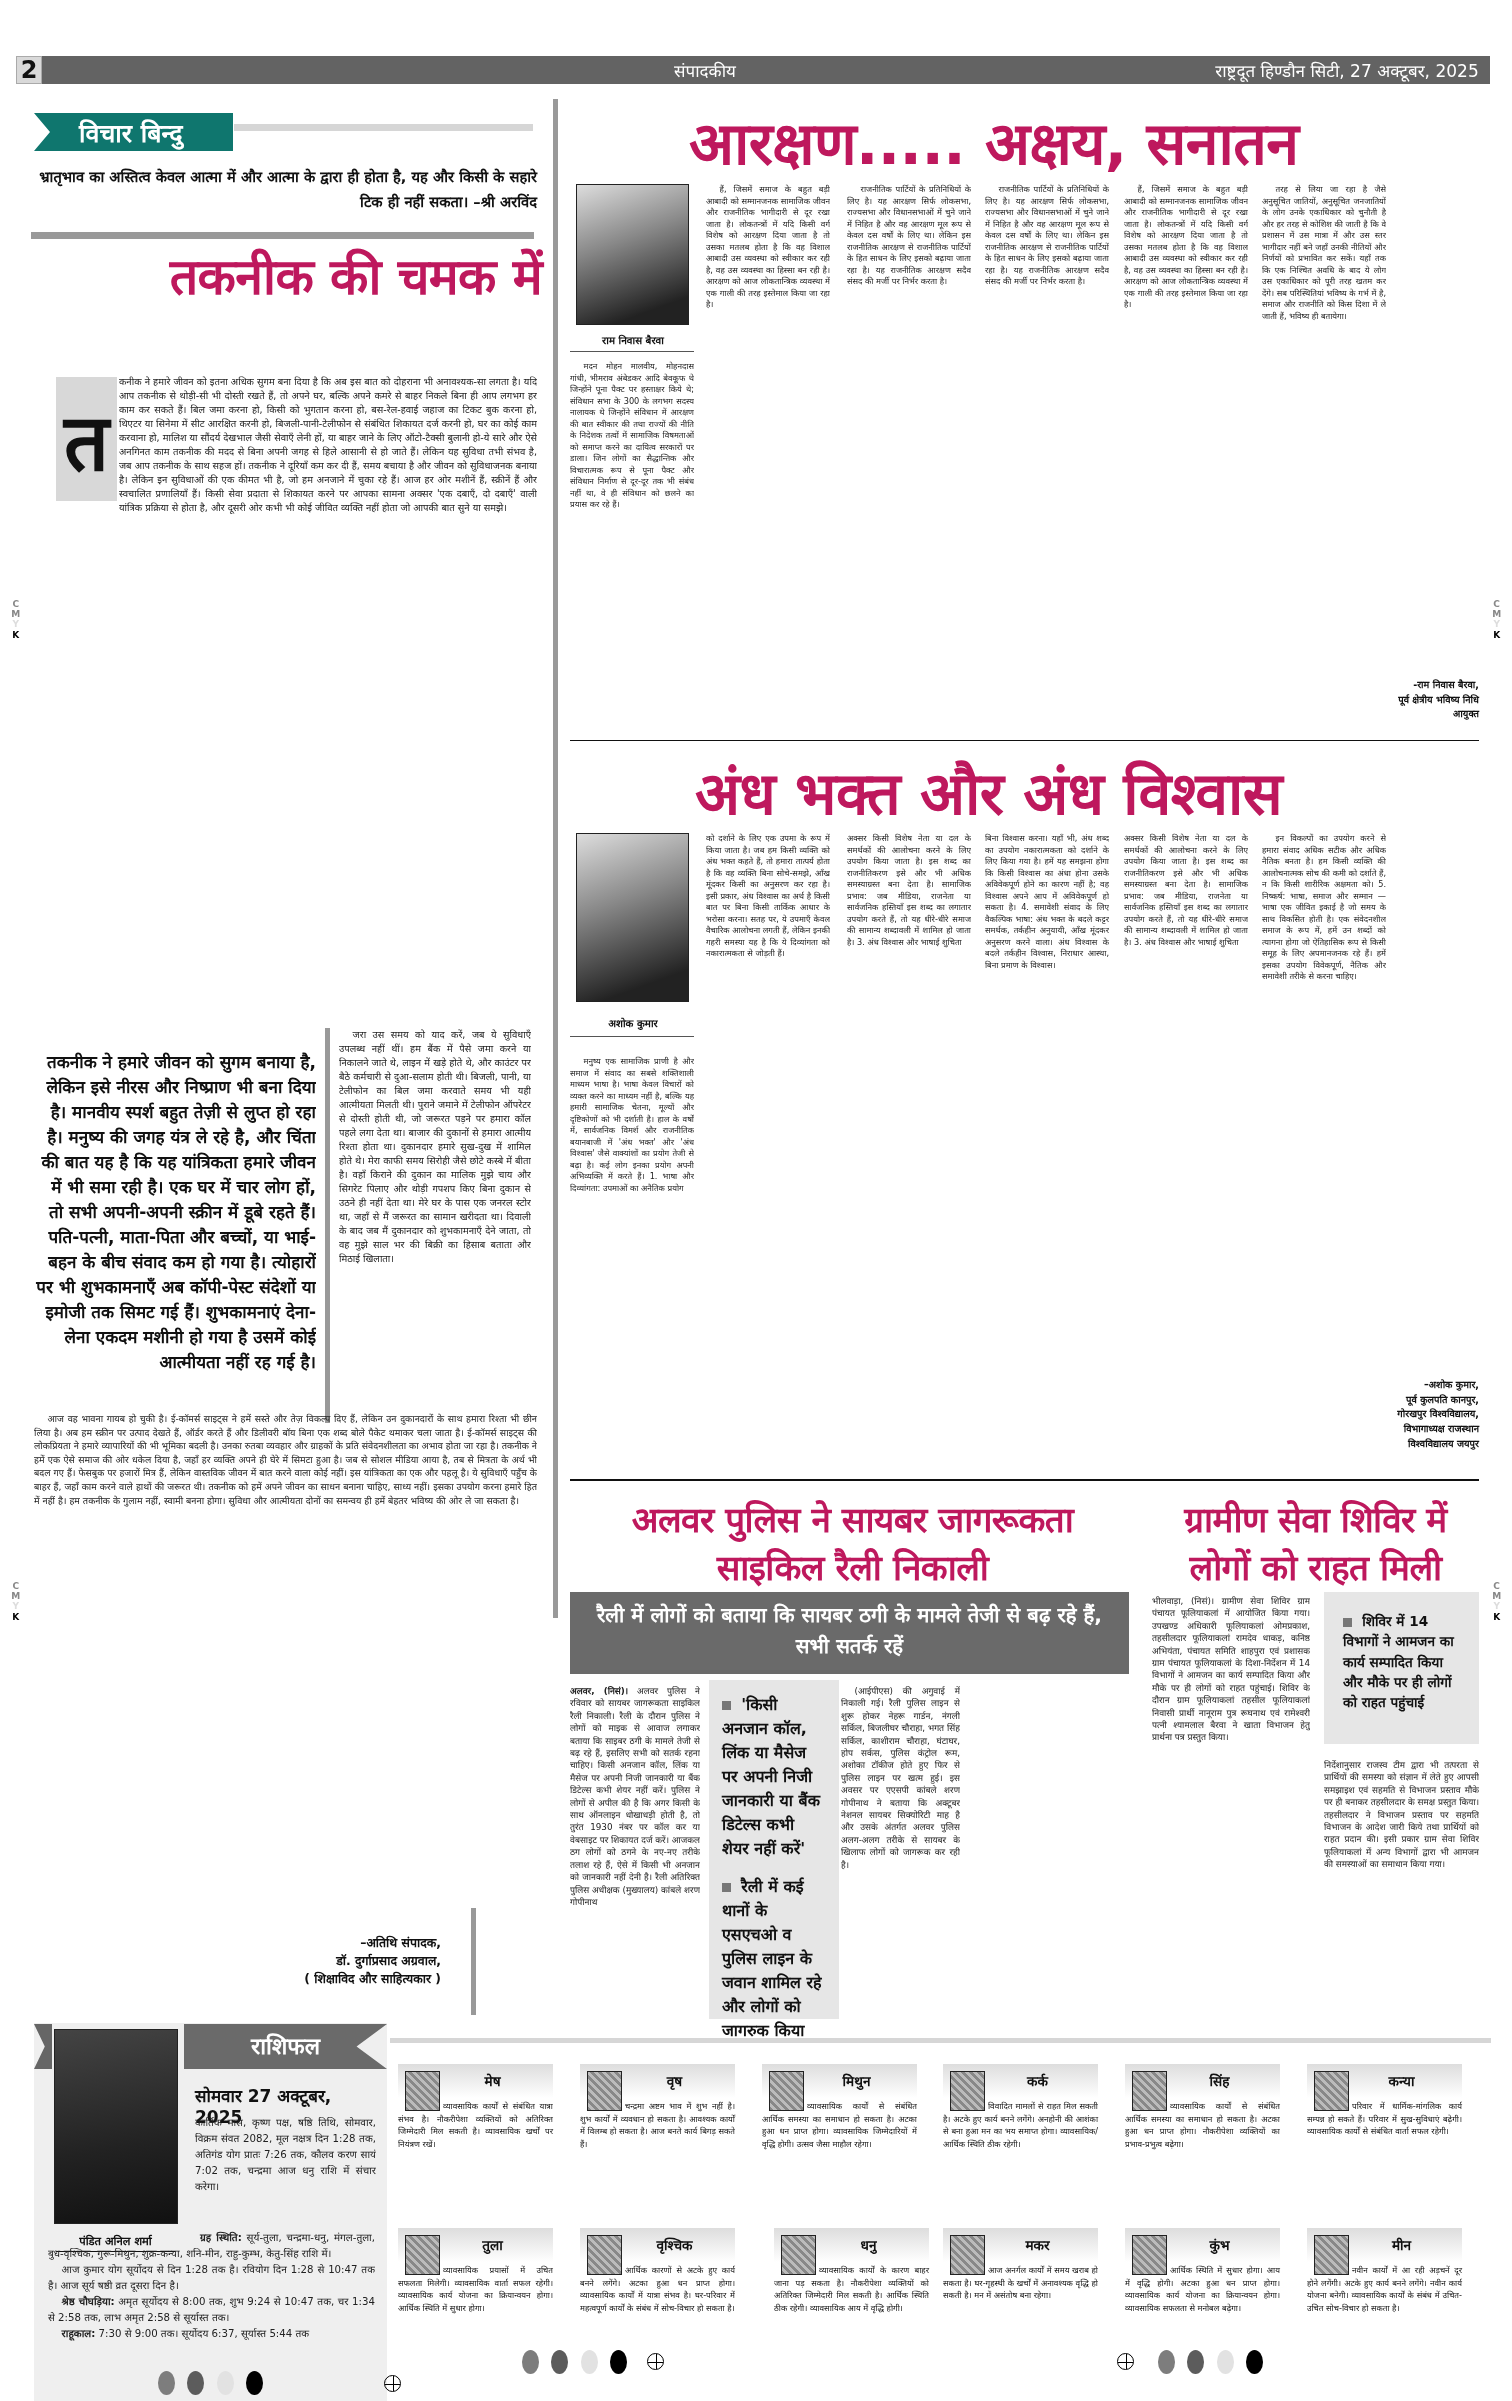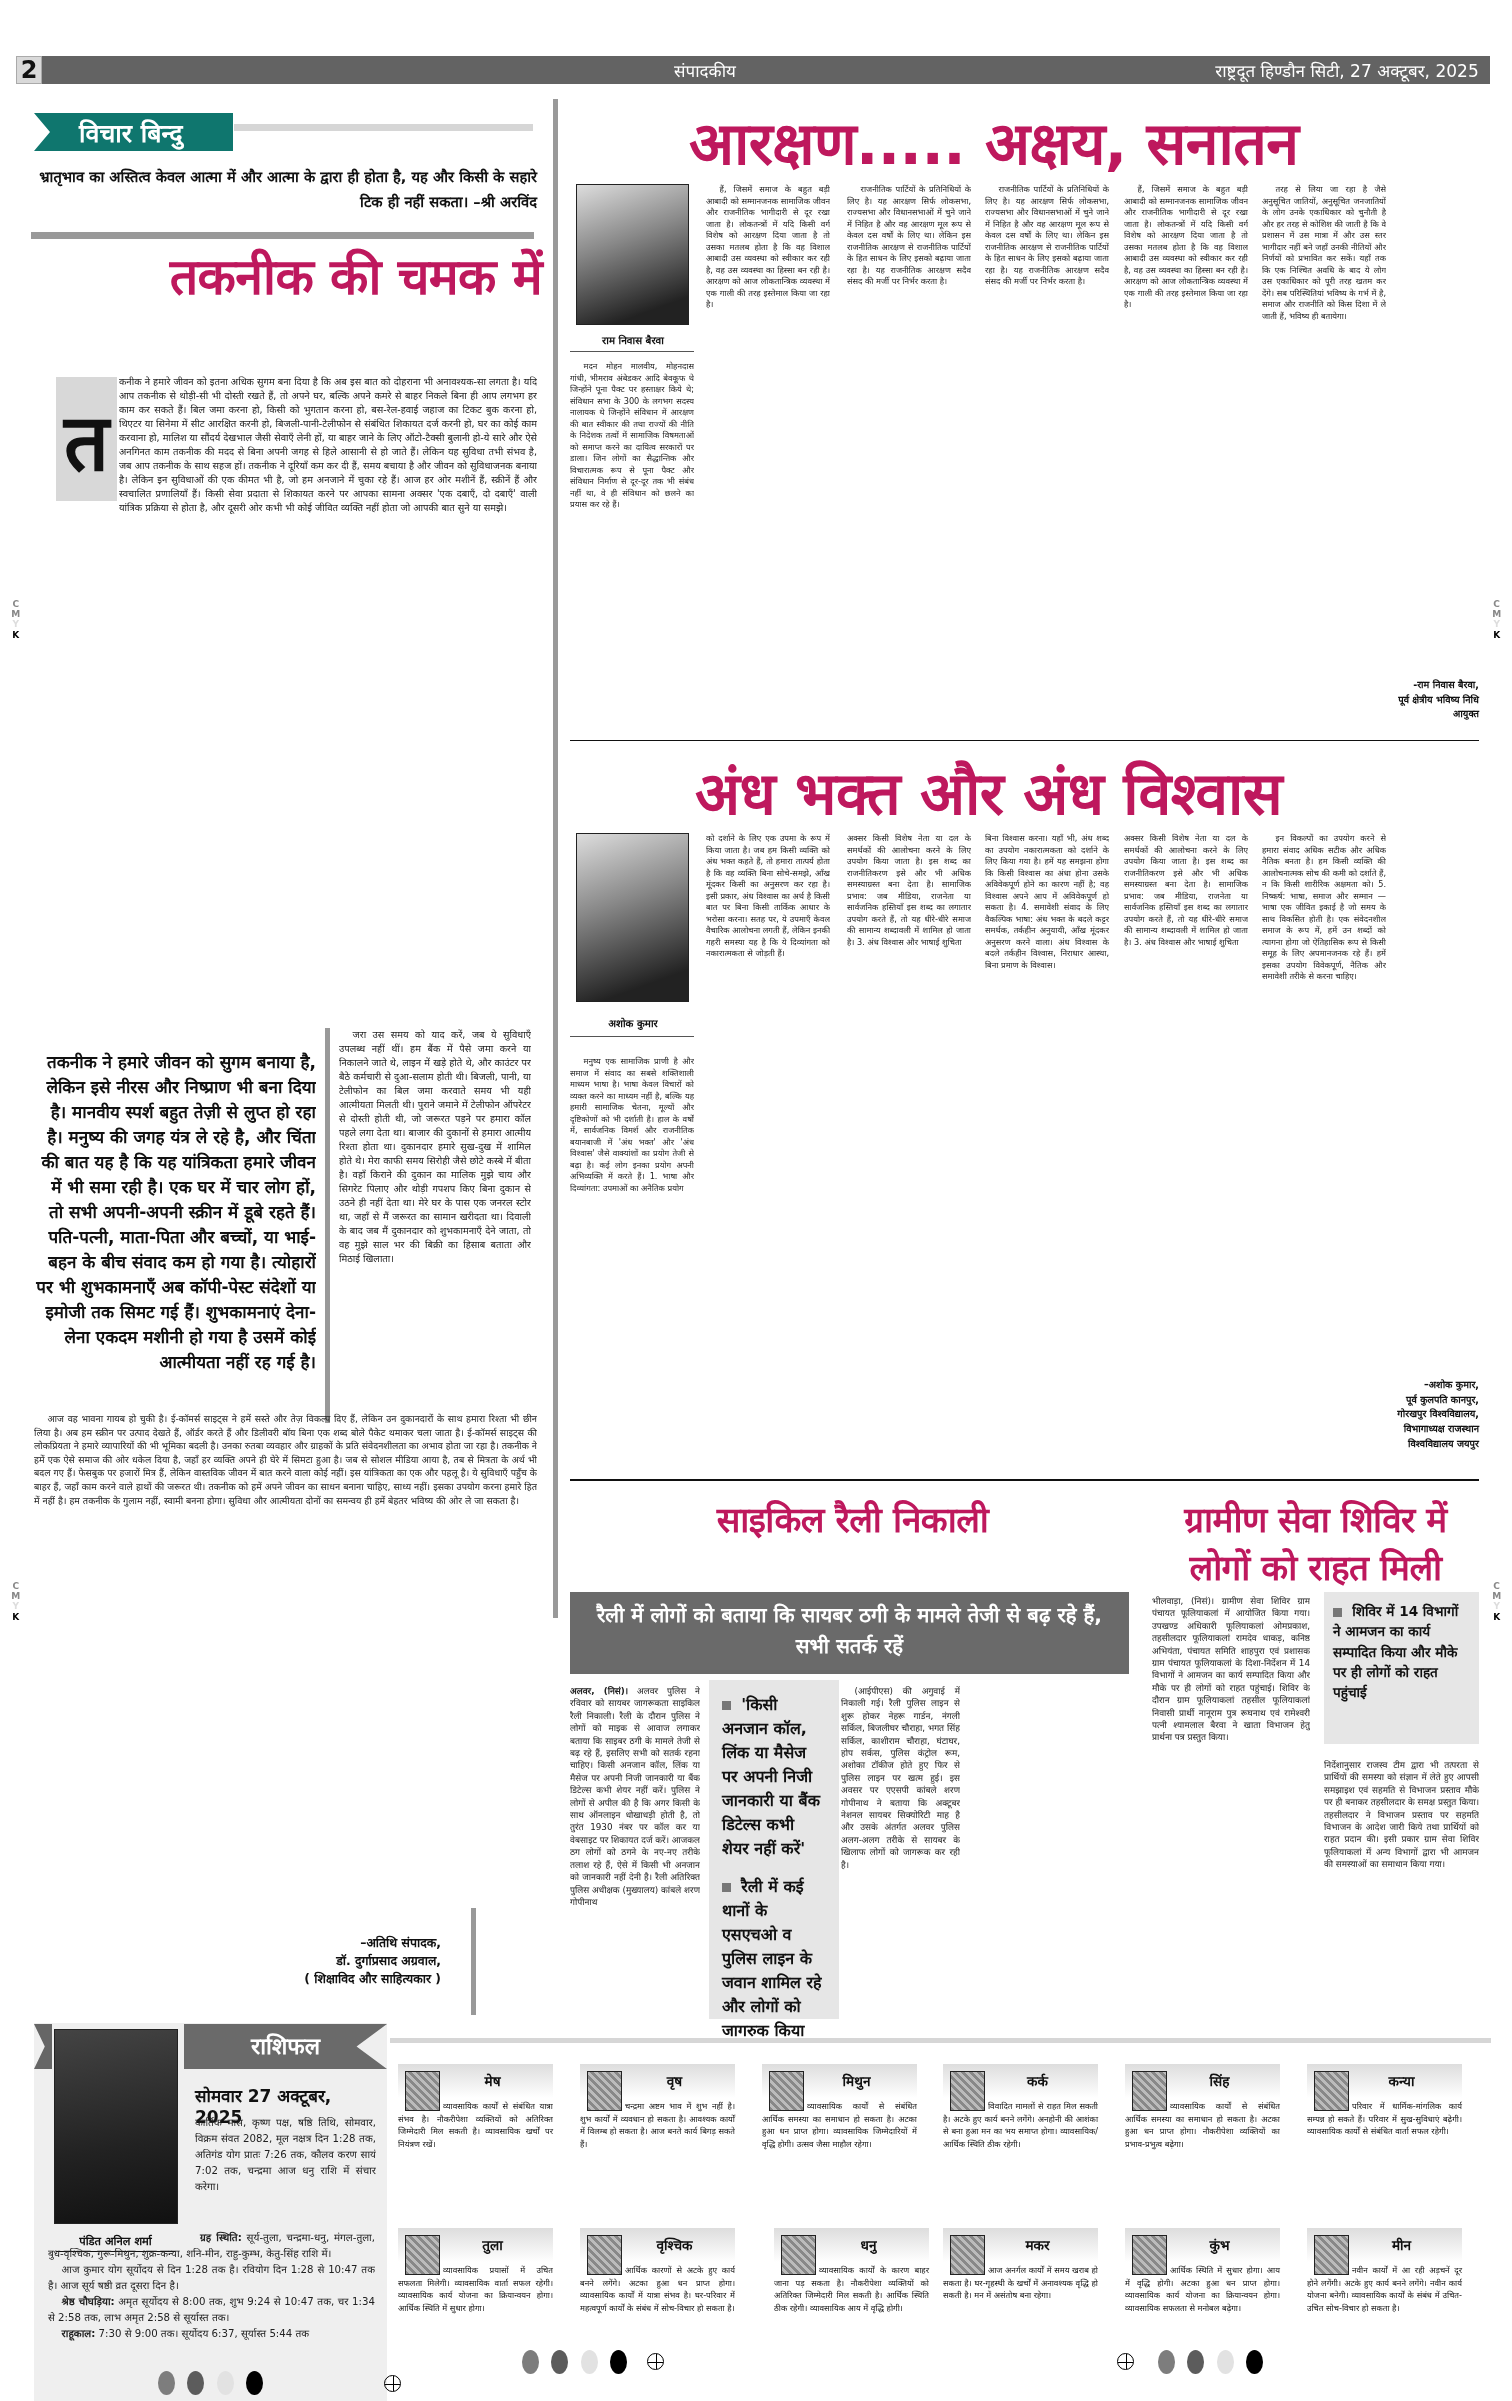--- a/index.html
+++ b/index.html
@@ -130,20 +130,21 @@
 <div class="abs byline" style="left:1270px;top:1378px;width:209px;font-size:9.6px;line-height:14.7px">
   <div>–अशोक कुमार,</div>
   <div>पूर्व कुलपति कानपुर,</div>
   <div>गोरखपुर विश्वविद्यालय,</div>
   <div>विभागाध्यक्ष राजस्थान</div>
   <div>विश्वविद्यालय जयपुर</div>
 </div>
 <div class="abs" style="left:570px;top:1479px;width:909px;height:1.7px;background:#111"></div>
 
 <div class="abs big-title" style="left:570px;top:1496px;width:565px;text-align:center;font-size:35px;line-height:48px">
+  <div>अलवर पुलिस ने सायबर जागरूकता</div>
   <div>साइकिल रैली निकाली</div>
 </div>
 <div class="abs greybox" style="left:570px;top:1592px;width:559px;height:82px;font-size:20.3px;line-height:30.5px;text-align:center;padding:8px 11.3px">रैली में लोगों को बताया कि सायबर ठगी के मामले तेजी से बढ़ रहे हैं, सभी सतर्क रहें</div>
 <div class="abs col-text" style="left:570px;top:1685px;width:130px;height:638px;font-size:8.8px;line-height:12.4px">
   <p style="text-indent:0"><b>अलवर, (निसं)।</b> <span>अलवर पुलिस ने रविवार को सायबर जागरूकता साइकिल रैली निकाली। रैली के दौरान पुलिस ने लोगों को माइक से आवाज लगाकर बताया कि साइबर ठगी के मामले तेजी से बढ़ रहे हैं, इसलिए सभी को सतर्क रहना चाहिए। किसी अनजान कॉल, लिंक या मैसेज पर अपनी निजी जानकारी या बैंक डिटेल्स कभी शेयर नहीं करें। पुलिस ने लोगों से अपील की है कि अगर किसी के साथ ऑनलाइन धोखाधड़ी होती है, तो तुरंत 1930 नंबर पर कॉल कर या वेबसाइट पर शिकायत दर्ज करें। आजकल ठग लोगों को ठगने के नए-नए तरीके तलाश रहे हैं, ऐसे में किसी भी अनजान को जानकारी नहीं देनी है। रैली अतिरिक्त पुलिस अधीक्षक (मुख्यालय) कांबले शरण गोपीनाथ</span></p>
 </div>
 <div class="abs sidebox" style="left:709px;top:1680px;width:130px;height:339px;padding:13px">
   <div class="bullet" style="margin-bottom:13.6px">'किसी अनजान कॉल, लिंक या मैसेज पर अपनी निजी जानकारी या बैंक डिटेल्स कभी शेयर नहीं करें'</div>
   <div class="bullet">रैली में कई थानों के एसएचओ व पुलिस लाइन के जवान शामिल रहे और लोगों को जागरुक किया</div>
 </div>
@@ -151,21 +152,21 @@
     <p>(आईपीएस) की अगुवाई में निकाली गई। रैली पुलिस लाइन से शुरू होकर नेहरू गार्डन, नंगली सर्किल, बिजलीघर चौराहा, भगत सिंह सर्किल, काशीराम चौराहा, घंटाघर, होप सर्कस, पुलिस कंट्रोल रूम, अशोका टॉकीज होते हुए फिर से पुलिस लाइन पर खत्म हुई। इस अवसर पर एएसपी कांबले शरण गोपीनाथ ने बताया कि अक्टूबर नेशनल सायबर सिक्योरिटी माह है और उसके अंतर्गत अलवर पुलिस अलग-अलग तरीके से सायबर के खिलाफ लोगों को जागरूक कर रही है।</p>
   </div>
 
 <div class="abs big-title" style="left:1146px;top:1496px;width:339px;text-align:center;font-size:35px;line-height:48px">
   <div>ग्रामीण सेवा शिविर में</div>
   <div>लोगों को राहत मिली</div>
 </div>
 <div class="abs col-text" style="left:1152px;top:1595px;width:158px;height:728px;font-size:8.8px;line-height:12.4px">
     <p style="text-indent:0">भीलवाड़ा, (निसं)। ग्रामीण सेवा शिविर ग्राम पंचायत फूलियाकलां में आयोजित किया गया। उपखण्ड अधिकारी फूलियाकलां ओमप्रकाश, तहसीलदार फूलियाकलां रामदेव धाकड़, कनिष्ठ अभियंता, पंचायत समिति शाहपुरा एवं प्रशासक ग्राम पंचायत फूलियाकलां के दिशा-निर्देशन में 14 विभागों ने आमजन का कार्य सम्पादित किया और मौके पर ही लोगों को राहत पहुंचाई। शिविर के दौरान ग्राम फूलियाकलां तहसील फूलियाकलां निवासी प्रार्थी नानूराम पुत्र रूघनाथ एवं रामेश्वरी पत्नी श्यामलाल बैरवा ने खाता विभाजन हेतु प्रार्थना पत्र प्रस्तुत किया।</p>
   </div>
-<div class="abs sidebox" style="left:1324px;top:1592px;width:155px;height:152px;padding:9px;font-size:13.6px;line-height:20.3px">
+<div class="abs sidebox" style="left:1324px;top:1592px;width:155px;height:152px;padding:19px;font-size:13.6px;line-height:20.3px">
   <div class="bullet">शिविर में 14 विभागों ने आमजन का कार्य सम्पादित किया और मौके पर ही लोगों को राहत पहुंचाई</div>
 </div>
 <div class="abs col-text" style="left:1324px;top:1759px;width:155px;height:565px;font-size:8.8px;line-height:12.4px">
     <p style="text-indent:0">निर्देशानुसार राजस्व टीम द्वारा भी तत्परता से प्रार्थियों की समस्या को संज्ञान में लेते हुए आपसी समझाइश एवं सहमति से विभाजन प्रस्ताव मौके पर ही बनाकर तहसीलदार के समक्ष प्रस्तुत किया। तहसीलदार ने विभाजन प्रस्ताव पर सहमति विभाजन के आदेश जारी किये तथा प्रार्थियों को राहत प्रदान की। इसी प्रकार ग्राम सेवा शिविर फूलियाकलां में अन्य विभागों द्वारा भी आमजन की समस्याओं का समाधान किया गया।</p>
   </div>
 
 <div class="abs" style="left:34px;top:2023px;width:353px;height:423px;background:#efefef"></div>
 <div class="abs" style="left:34px;top:2024px;width:18px;height:45px;background:#666;clip-path:polygon(0 0,100% 0,100% 100%,0 100%,60% 50%)"></div>
 <div class="abs greybox" style="left:184px;top:2024px;width:203px;height:45px;font-size:22.6px;line-height:45px;text-align:center;clip-path:polygon(0 0,100% 0,85% 50%,100% 100%,0 100%)">राशिफल</div>
 <div class="abs photo" style="left:54px;top:2029px;width:124px;height:195px;background:linear-gradient(170deg,#444,#222 60%,#111)"></div>

